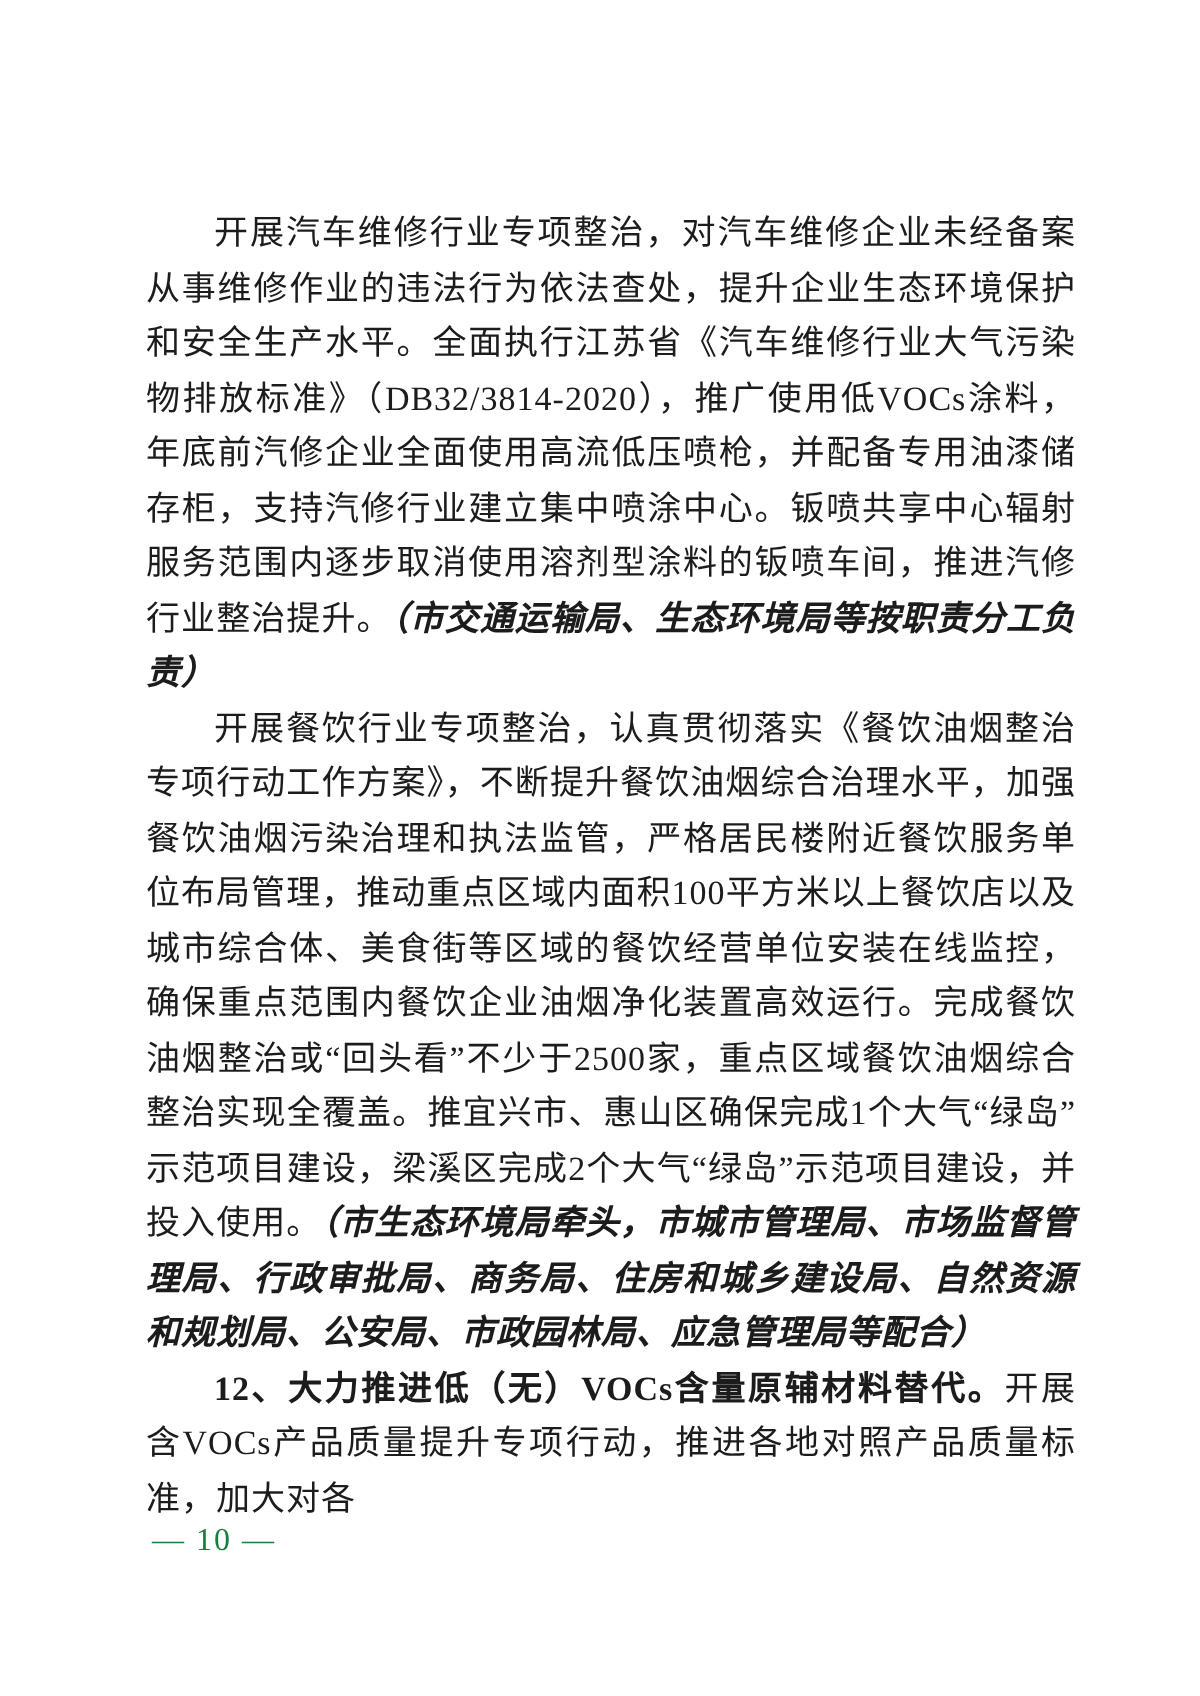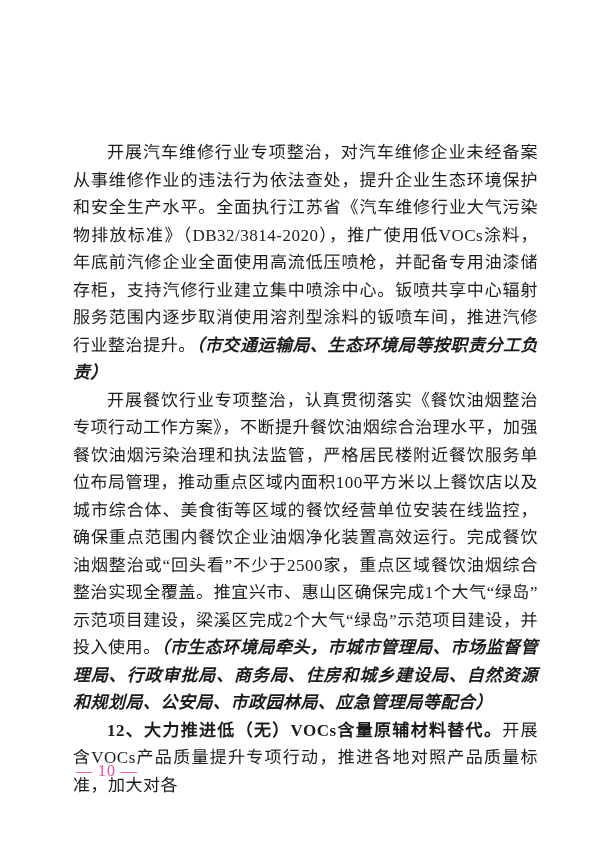--- a/index.html
+++ b/index.html
@@ -19,21 +19,20 @@
   .content {
     position: absolute;
     left: 73px;
     top: 103px;
     width: 465px;
     font-size: 17px;
     line-height: 27.5px;
     text-align: justify;
     text-justify: inter-character;
     letter-spacing: 0.5px;
-    margin-top: 36px;
   }
   .content p {
     margin: 0;
     padding: 0;
     text-indent: 2em;
   }
   .run-normal {
     font-style: normal;
     font-weight: normal;
   }
@@ -44,21 +43,21 @@
   .run-bold {
     font-style: normal;
     font-weight: bold;
   }
   .page-number {
     position: absolute;
     left: 76px;
     top: 762px;
     font-size: 16px;
     letter-spacing: 1px;
-    color: #ec4899;
+    color: #15803d;
     font-family: "Liberation Serif", "DejaVu Serif", serif;
   }
 </style>
 </head>
 <body>
 
 <div class="page">
   <div class="content">
     <p><span class="run-normal">开展汽车维修行业专项整治，对汽车维修企业未经备案从事维修作业的违法行为依法查处，提升企业生态环境保护和安全生产水平。全面执行江苏省《汽车维修行业大气污染物排放标准》（DB32/3814-2020），推广使用低VOCs涂料，年底前汽修企业全面使用高流低压喷枪，并配备专用油漆储存柜，支持汽修行业建立集中喷涂中心。钣喷共享中心辐射服务范围内逐步取消使用溶剂型涂料的钣喷车间，推进汽修行业整治提升。</span><span class="run-kaiti">（市交通运输局、生态环境局等按职责分工负责）</span></p>
     <p><span class="run-normal">开展餐饮行业专项整治，认真贯彻落实《餐饮油烟整治专项行动工作方案》，不断提升餐饮油烟综合治理水平，加强餐饮油烟污染治理和执法监管，严格居民楼附近餐饮服务单位布局管理，推动重点区域内面积100平方米以上餐饮店以及城市综合体、美食街等区域的餐饮经营单位安装在线监控，确保重点范围内餐饮企业油烟净化装置高效运行。完成餐饮油烟整治或“回头看”不少于2500家，重点区域餐饮油烟综合整治实现全覆盖。推宜兴市、惠山区确保完成1个大气“绿岛”示范项目建设，梁溪区完成2个大气“绿岛”示范项目建设，并投入使用。</span><span class="run-kaiti">（市生态环境局牵头，市城市管理局、市场监督管理局、行政审批局、商务局、住房和城乡建设局、自然资源和规划局、公安局、市政园林局、应急管理局等配合）</span></p>

